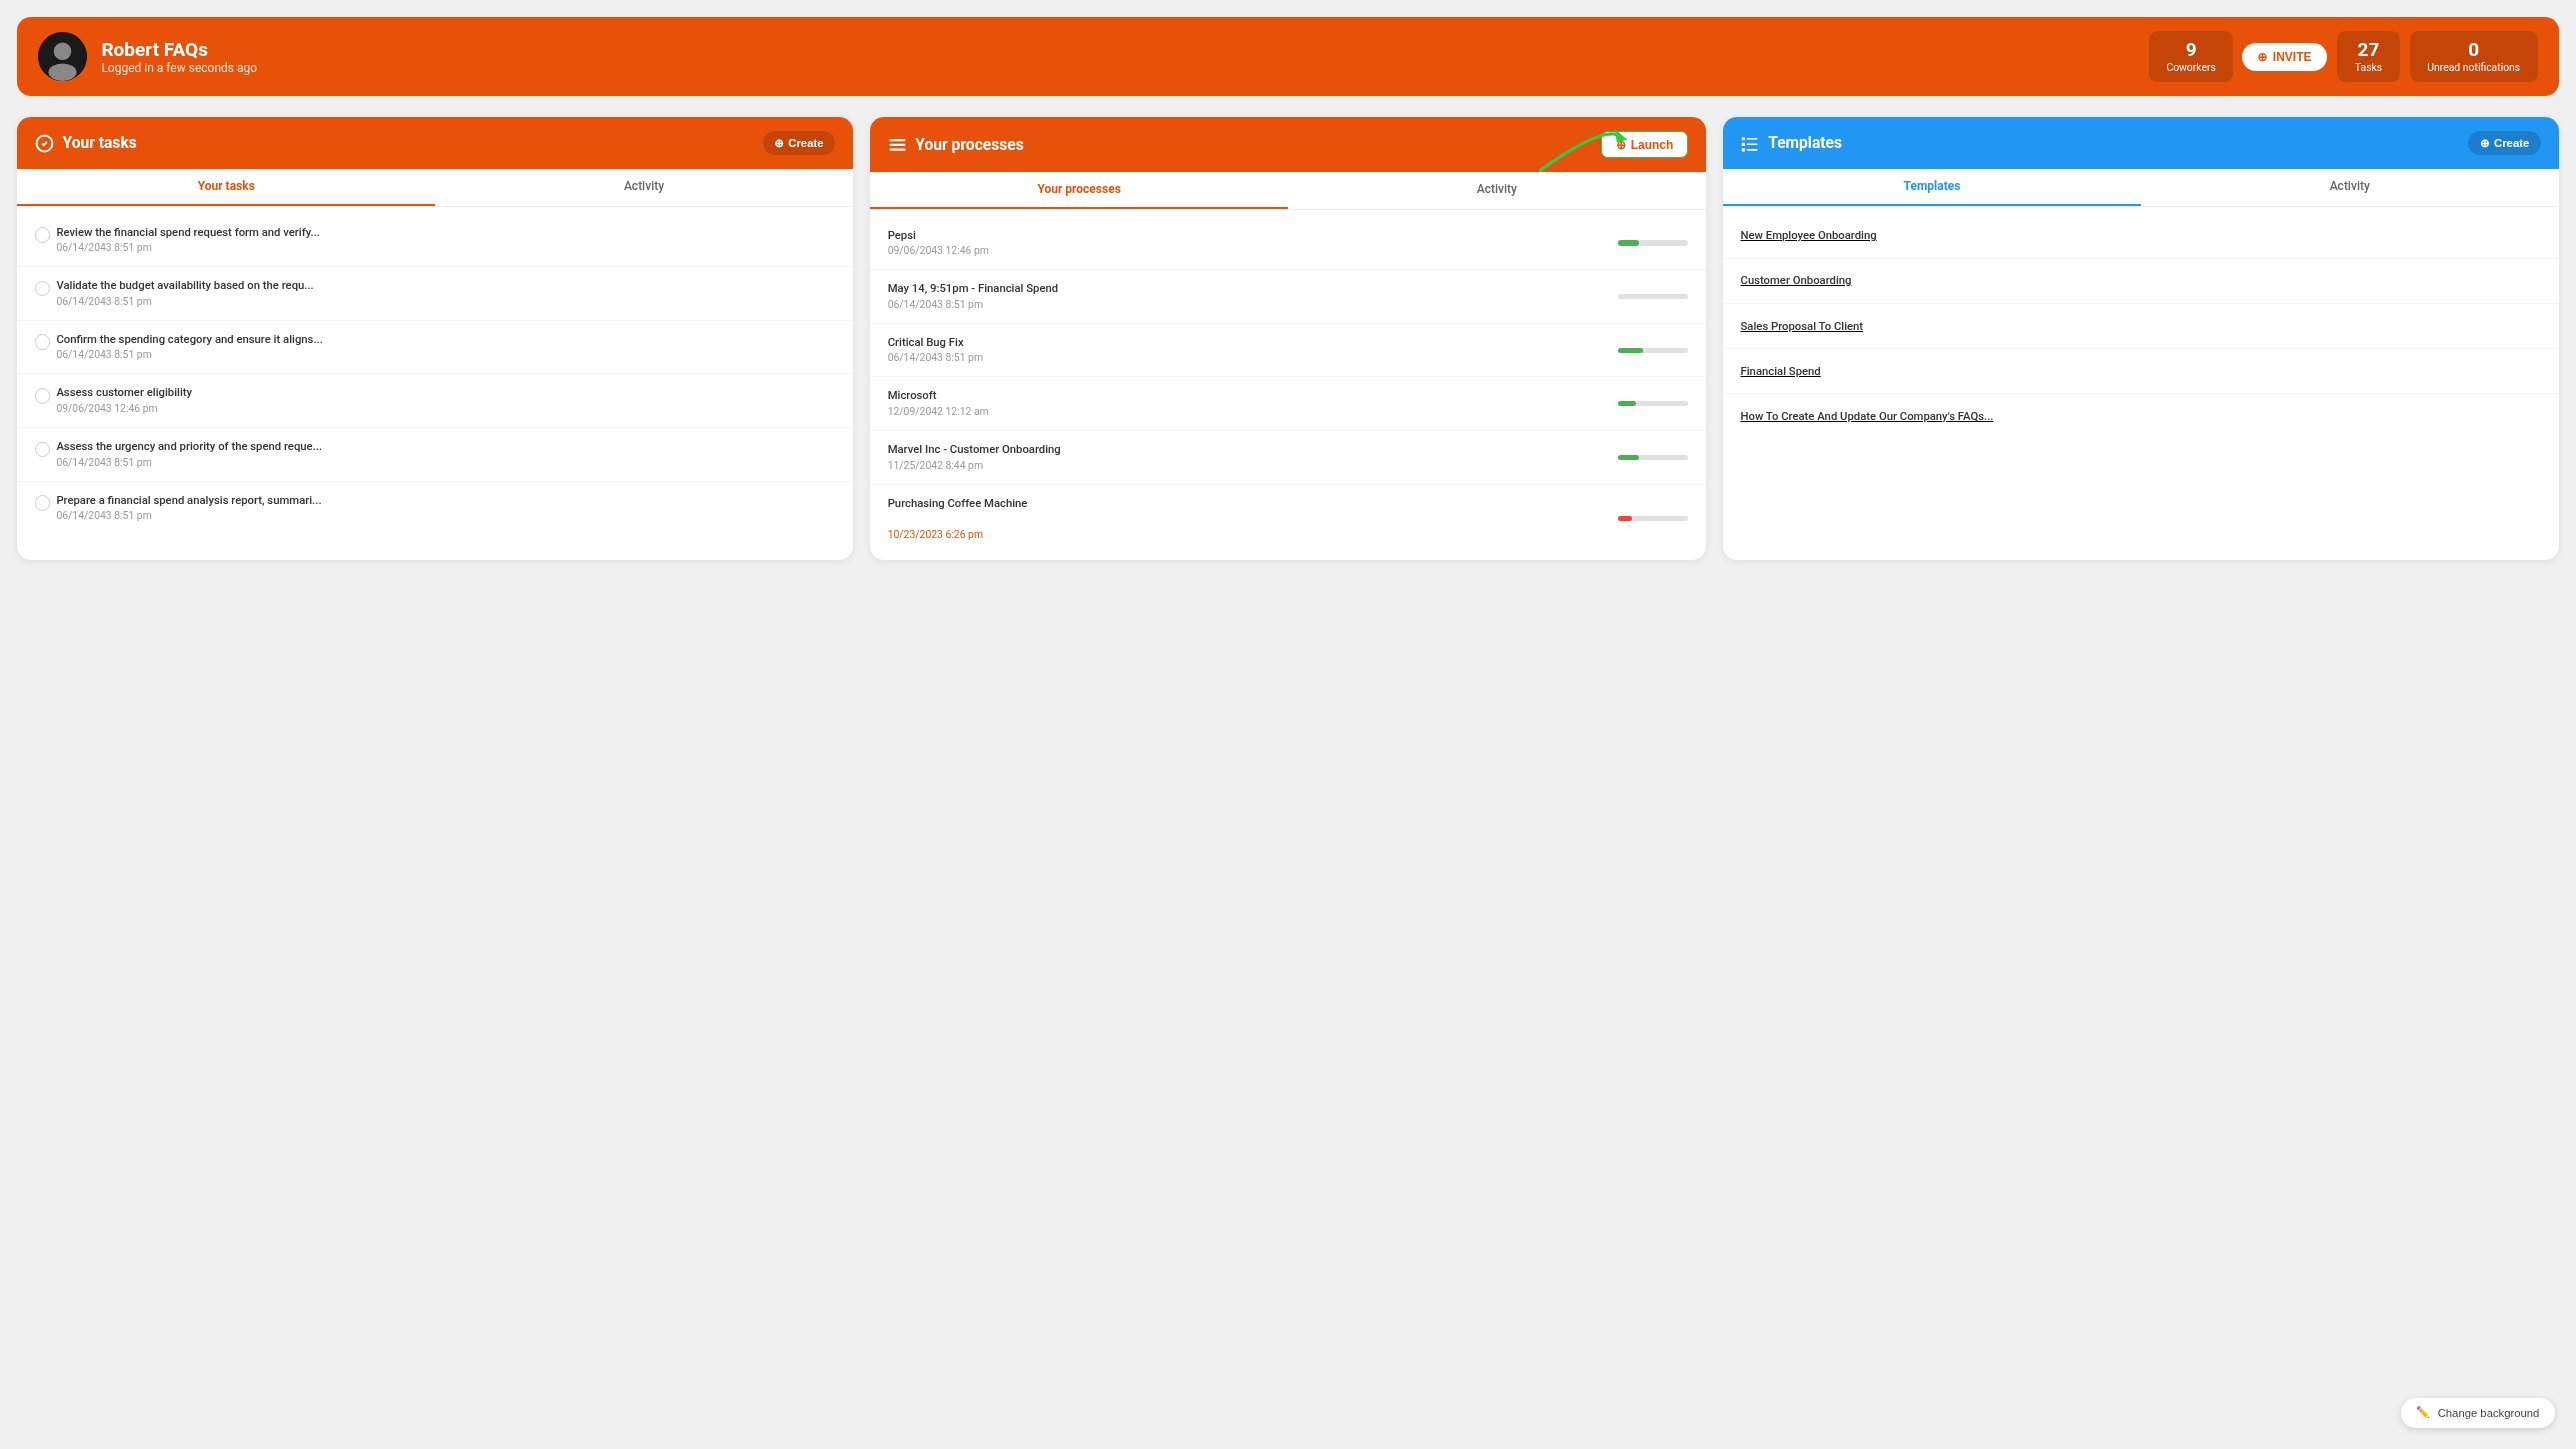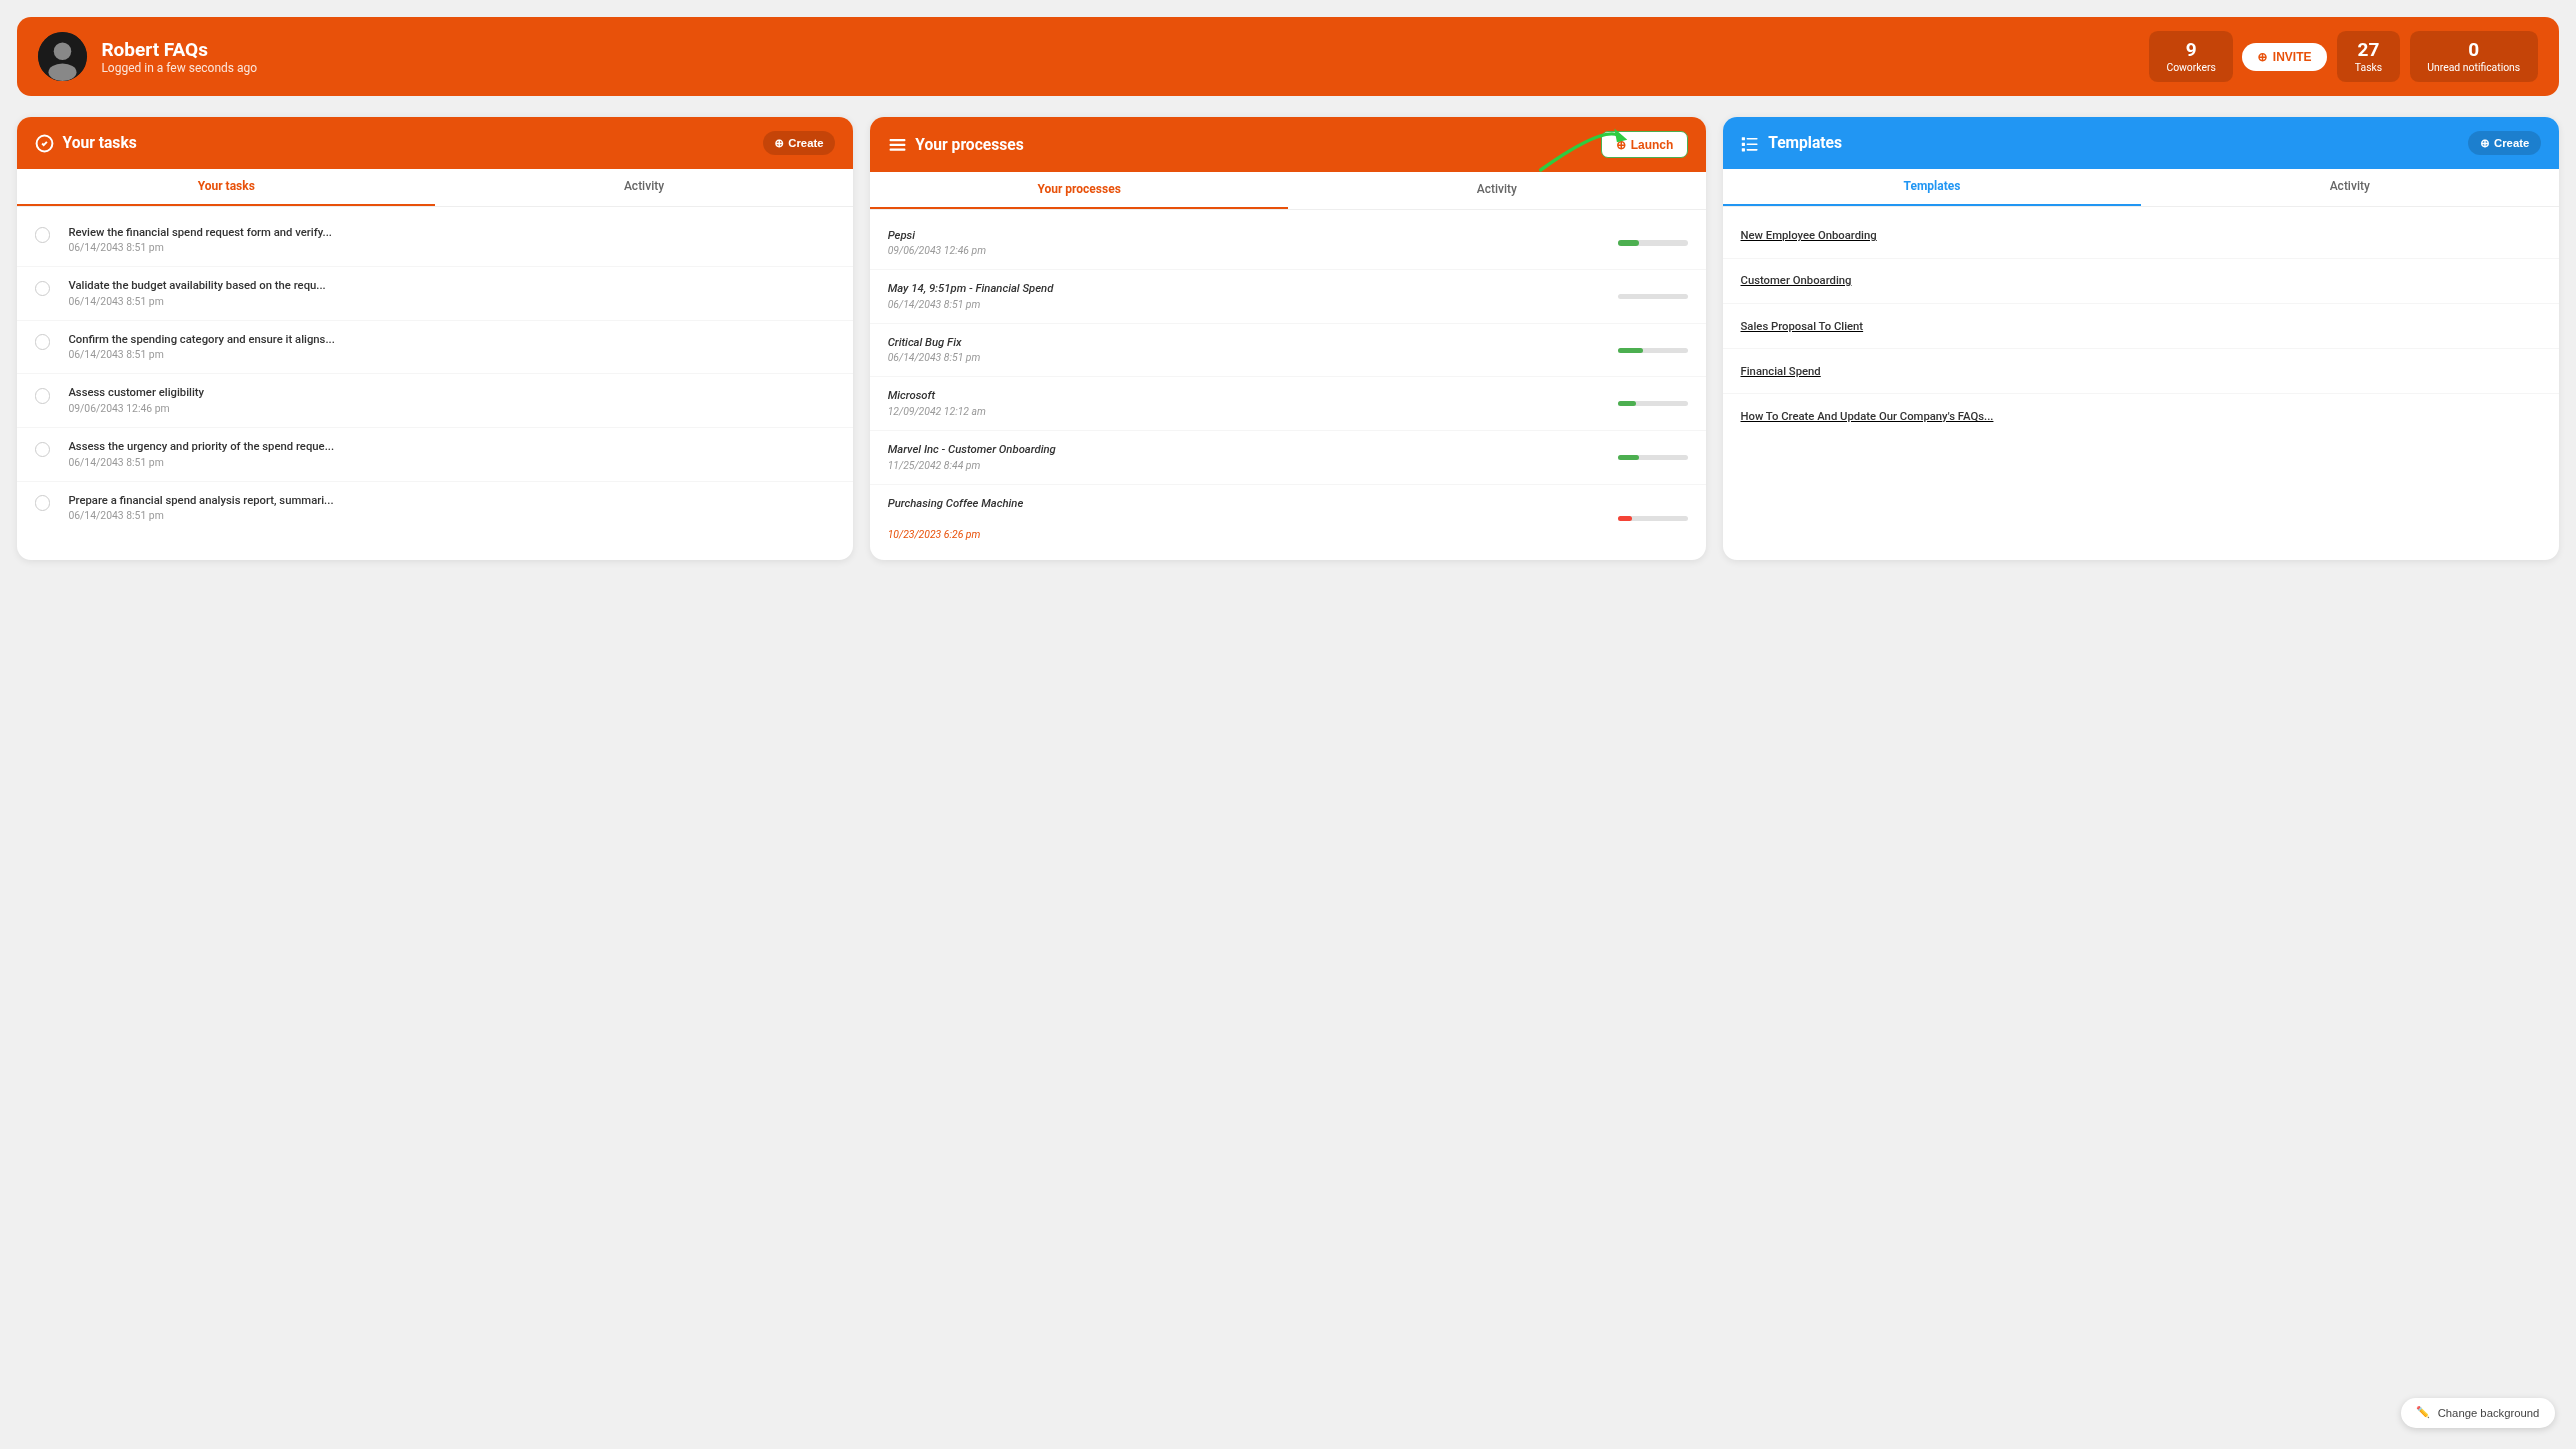--- a/index.html
+++ b/index.html
@@ -171,21 +171,21 @@
       border-bottom: 2.6px solid #2196F3;
     }
 
     
     .item-list { padding: 7px 0; }
     .task-item {
       display: flex;
       align-items: flex-start;
       padding: 12px 17.4px;
       border-bottom: 0.9px solid #f5f5f5;
-      gap: 18px;
+      gap: 6px;
     }
     .task-item:last-child { border-bottom: none; }
     .task-checkbox {
       width: 15.6px;
       height: 15.6px;
       border: 1.7px solid #ccc;
       border-radius: 50%;
       flex-shrink: 0;
       margin-top: 1.7px;
       cursor: pointer;
@@ -204,21 +204,21 @@
 
     
     .process-item {
       display: flex;
       align-items: center;
       padding: 12px 17.4px;
       border-bottom: 0.9px solid #f5f5f5;
       gap: 10.4px;
     }
     .process-item:last-child { border-bottom: none; }
-    .process-content { flex: 1; font-style: italic; }
+    .process-content { flex: 1; }
     .process-title {
       font-size: 11.3px;
       color: #333;
       font-weight: 500;
     }
     .process-date {
       font-size: 10.4px;
       color: #999;
       margin-top: 2.6px;
     }

